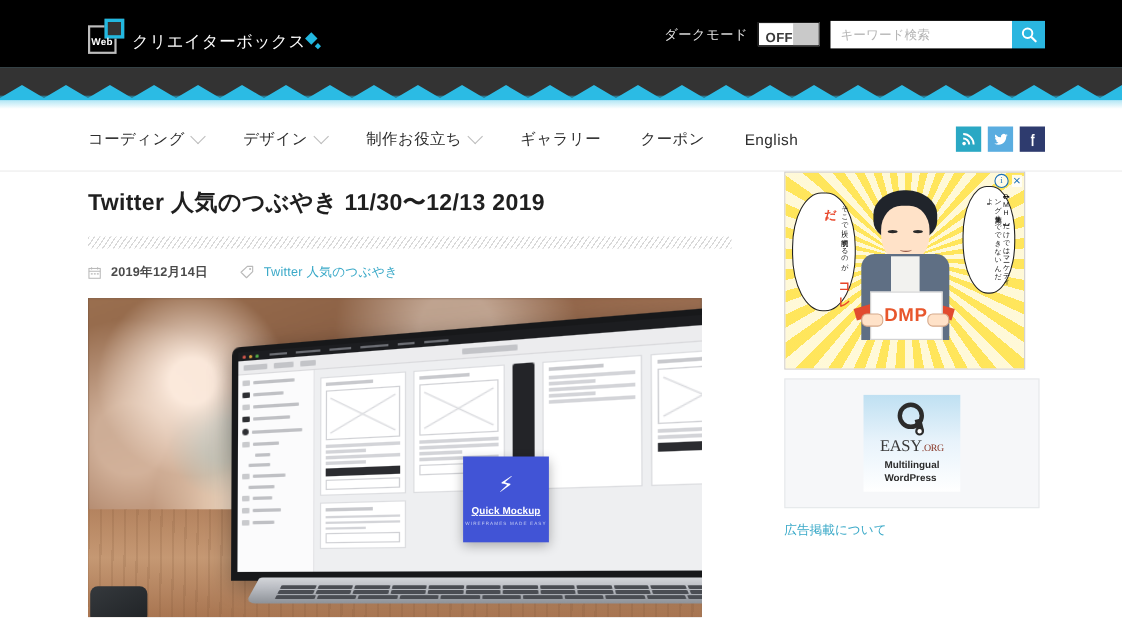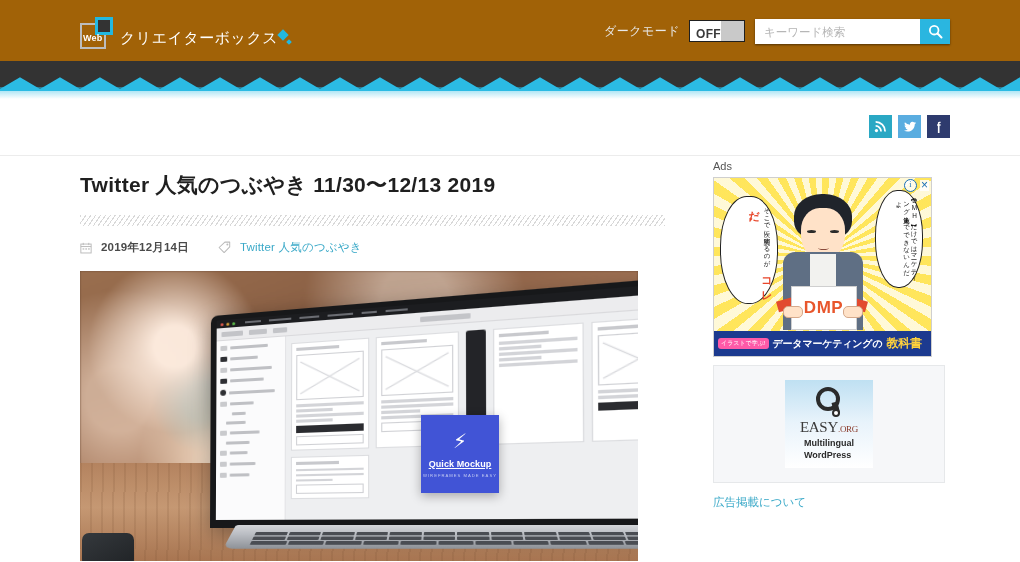--- a/index.html
+++ b/index.html
@@ -19,21 +19,21 @@
     position: relative;
     width: 1020px;
     height: 562px;
     overflow: hidden;
   }
 
   
   .header {
     position: relative;
     height: 62px;
-    background: #a16207;
+    background: #000000;
   }
   .header-inner {
     position: relative;
     width: 1020px;
     height: 62px;
   }
   .logo {
     position: absolute;
     left: 80px;
     top: 11px;
@@ -907,20 +907,43 @@
   </div>
 
   <div class="zigzag-wrap">
     <div class="zigzag-cyan"></div>
     <div class="zigzag-teeth"></div>
     <div class="zigzag-fade"></div>
   </div>
 
   <div class="nav">
     <div class="nav-inner">
+      <ul class="nav-list">
+        <li class="nav-item">
+          <span>コーディング</span>
+          <i class="chev"></i>
+        </li>
+        <li class="nav-item">
+          <span>デザイン</span>
+          <i class="chev"></i>
+        </li>
+        <li class="nav-item">
+          <span>制作お役立ち</span>
+          <i class="chev"></i>
+        </li>
+        <li class="nav-item">
+          <span>ギャラリー</span>
+        </li>
+        <li class="nav-item">
+          <span>クーポン</span>
+        </li>
+        <li class="nav-item">
+          <span>English</span>
+        </li>
+      </ul>
 
       <div class="social">
         <a class="social-icon s-rss">
           <svg width="13" height="13" viewBox="0 0 16 16">
             <circle cx="3" cy="13" r="2" fill="#ffffff"></circle>
             <path d="M2 8.4a5.6 5.6 0 0 1 5.6 5.6h2.2A7.8 7.8 0 0 0 2 6.2z" fill="#ffffff"></path>
             <path d="M2 3.4A10.6 10.6 0 0 1 12.6 14h2.2A12.8 12.8 0 0 0 2 1.2z" fill="#ffffff"></path>
           </svg>
         </a>
         <a class="social-icon s-tw">
@@ -1141,21 +1164,20 @@
 
         <div class="mockup-card">
           <span class="mockup-bolt">⚡</span>
           <span class="mockup-title">Quick Mockup</span>
           <span class="mockup-sub">WIREFRAMES MADE EASY</span>
         </div>
       </div>
     </div>
 
     <div class="sidebar">
-      <div class="ads-label">Ads</div>
 
       <div class="ad-main">
         <div class="ad-rays"></div>
 
         <div class="ad-choices">
           <span class="adc-i">i</span>
           <span class="adc-x">×</span>
         </div>
 
         <div class="ad-person">
@@ -1176,25 +1198,20 @@
         </div>
 
         <div class="bubble bubble-l">
           <span>そこで次に説明するのが</span>
           <span class="bubble-em">コレだ。</span>
         </div>
         <div class="bubble bubble-r">
           <span>【DMH】だけではマーケティング施策までできないんだよ。</span>
         </div>
 
-        <div class="ad-band">
-          <span class="band-pill">イラストで学ぶ!</span>
-          <span class="band-text">データマーケティングの</span>
-          <em class="band-text" style="color:#ffd23c;font-style:normal;font-size:12px;">教科書</em>
-        </div>
       </div>
 
       <div class="ad-pair">
         <div class="ad-wpml">
           <div class="wpml-logo">
             <span class="wpml-ring"></span>
             <span class="wpml-tail"></span>
             <span class="wpml-dot"></span>
           </div>
           <div class="wpml-text">

